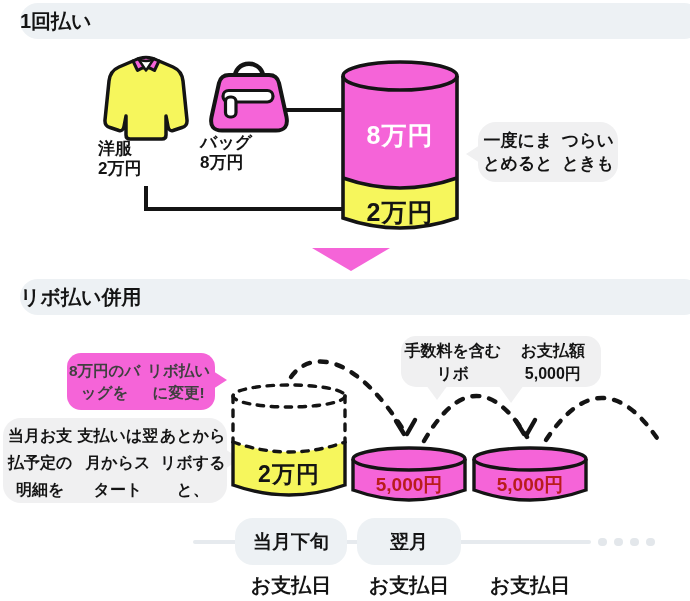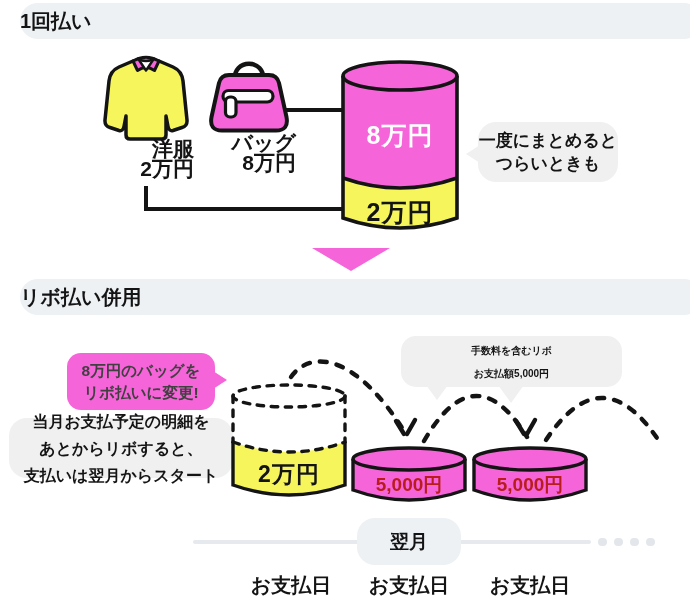--- a/index.html
+++ b/index.html
@@ -6,45 +6,45 @@
   body { background:#fff; font-family:"Liberation Sans","DejaVu Sans",sans-serif; }
   #canvas { position:relative; width:690px; height:601px; background:#ffffff; overflow:hidden;
             color:#141414; font-weight:700; }
   .abs { position:absolute; }
 
   
   .header-pill { left:20px; width:682px; height:36px; background:#EDF1F4; border-radius:19px;
                  display:flex; align-items:center; justify-content:flex-start; font-size:20px; }
 
   
-  .item-label { width:96px; text-align:right; font-size:21px; line-height:20px; }
+  .item-label { width:96px; text-align:left; font-size:17px; line-height:20px; }
 
   
   .conn { background:#141414; }
 
   
   .cyl-text { text-align:center; font-size:25px; letter-spacing:1px; }
   .cyl-text.white { color:#ffffff; }
   .disc-text { text-align:center; font-size:19px; color:#b91c1c; }
 
   
-  .bubble { background:#F0F0F1; border-radius:18px; display:flex; flex-direction:column;
+  .bubble { background:#F0F0F1; border-radius:18px; display:flex; flex-direction:row;
             align-items:center; justify-content:center; text-align:center; }
   .bubble .ptr { position:absolute; width:0; height:0; }
   .bubble-top { left:478px; top:122px; width:140px; height:60px; font-size:17px; line-height:23px; }
   .bubble-top .ptr { left:-12px; top:23px; border-top:9px solid transparent;
                      border-bottom:9px solid transparent; border-right:14px solid #F0F0F1; }
   .bubble-pink { left:67px; top:353px; width:148px; height:57px; background:#F564D8; color:#404040;
                  font-size:15.5px; line-height:22px; border-radius:14px; }
   .bubble-pink .ptr { right:-12px; top:18px; border-top:9px solid transparent;
                       border-bottom:9px solid transparent; border-left:14px solid #F564D8; }
-  .bubble-note { left:9px; top:418px; width:224px; height:60px; font-size:16px; line-height:27px; }
+  .bubble-note { left:3px; top:418px; width:224px; height:85px; font-size:16px; line-height:27px;align-items:flex-end; }
   .bubble-note .ptr { right:-13px; top:31px; border-top:10px solid transparent;
                       border-bottom:10px solid transparent; border-left:15px solid #F0F0F1; }
-  .bubble-fee { left:401px; top:336px; width:221px; height:51px; font-size:10px; line-height:23px;
+  .bubble-fee { left:401px; top:336px; width:200px; height:51px; font-size:16px; line-height:23px;
                 border-radius:15px; }
   .bubble-fee .ptr1 { left:25px; bottom:-13px; border-left:11px solid transparent;
                       border-right:11px solid transparent; border-top:15px solid #F0F0F1; }
   .bubble-fee .ptr2 { left:97px; bottom:-16px; border-left:13px solid transparent;
                       border-right:13px solid transparent; border-top:18px solid #F0F0F1; }
 
   
   .down-arrow { left:312px; top:248px; width:0; height:0;
                 border-left:39px solid transparent; border-right:39px solid transparent;
                 border-top:23px solid #F564D8; }
@@ -114,22 +114,22 @@
 
   <div class="abs bubble bubble-pink">
     <div class="ptr"></div>
     <div>8万円のバッグを</div>
     <div>リボ払いに変更!</div>
   </div>
 
   <div class="abs bubble bubble-note">
     <div class="ptr"></div>
     <div>当月お支払予定の明細を</div>
+    <div>支払いは翌月からスタート</div>
     <div>あとからリボすると、</div>
-    <div>支払いは翌月からスタート</div>
   </div>
 
   <svg class="abs" style="left:230px; top:330px;" width="460" height="130" viewBox="0 0 460 130">
     <g fill="none" stroke="#141414" stroke-width="4.4" stroke-linecap="round" stroke-dasharray="7 10">
       <path d="M61,47 C80,20 125,22 176,104"></path>
       <path d="M194,111 Q245,23 297,107"></path>
       <path d="M316,110 Q373,24 431,114"></path>
     </g>
     <g fill="none" stroke="#141414" stroke-width="4.4" stroke-linecap="round">
       <path d="M166,91 L174,104"></path>
@@ -169,20 +169,23 @@
 
   <svg class="abs" style="left:472px; top:444px;" width="116" height="60" viewBox="0 0 116 60">
     <path d="M2,15 V46 Q58,66 114,46 V15 Q58,37 2,15 Z" fill="#F564D8"></path>
     <ellipse cx="58" cy="15" rx="56" ry="11" fill="#F564D8" stroke="#141414" stroke-width="3.4"></ellipse>
     <path d="M2,15 V46 Q58,66 114,46 V15" fill="none" stroke="#141414" stroke-width="3.4"></path>
   </svg>
   <div class="abs disc-text" style="left:472px; top:472px; width:116px;">5,000円</div>
 
   <div class="abs tl-line"></div>
 
+  <div class="abs tl-pill" style="left:235px; width:112px;">
+    <span>当月下旬</span>
+  </div>
   <div class="abs tl-pill" style="left:357px; width:104px;">
     <span>翌月</span>
   </div>
 
   <div class="abs tl-dot" style="left:598px;"></div>
   <div class="abs tl-dot" style="left:614px;"></div>
   <div class="abs tl-dot" style="left:630px;"></div>
   <div class="abs tl-dot" style="left:646px;"></div>
 
   <div class="abs tl-day" style="left:235px; width:112px;">お支払日</div>

